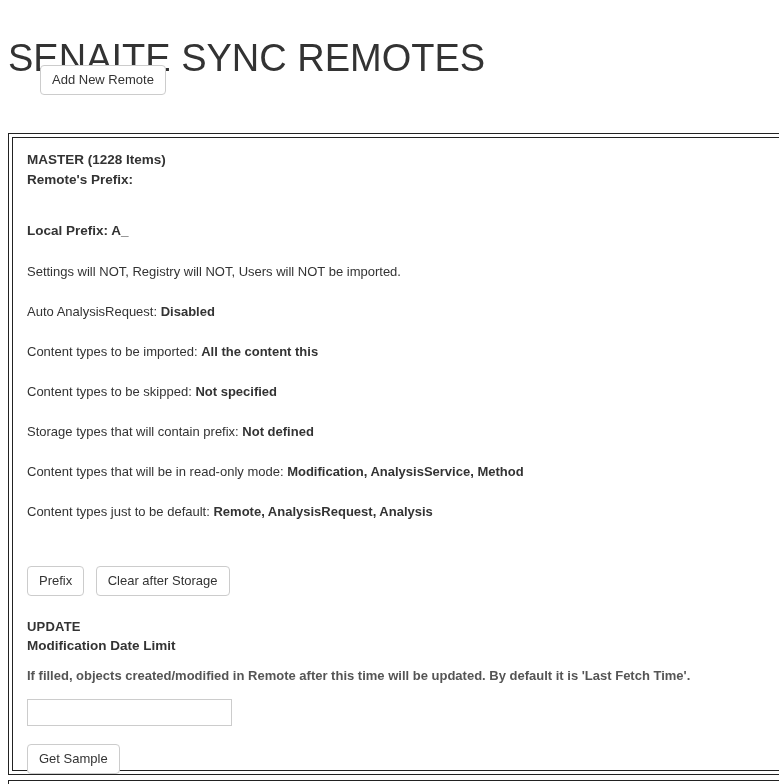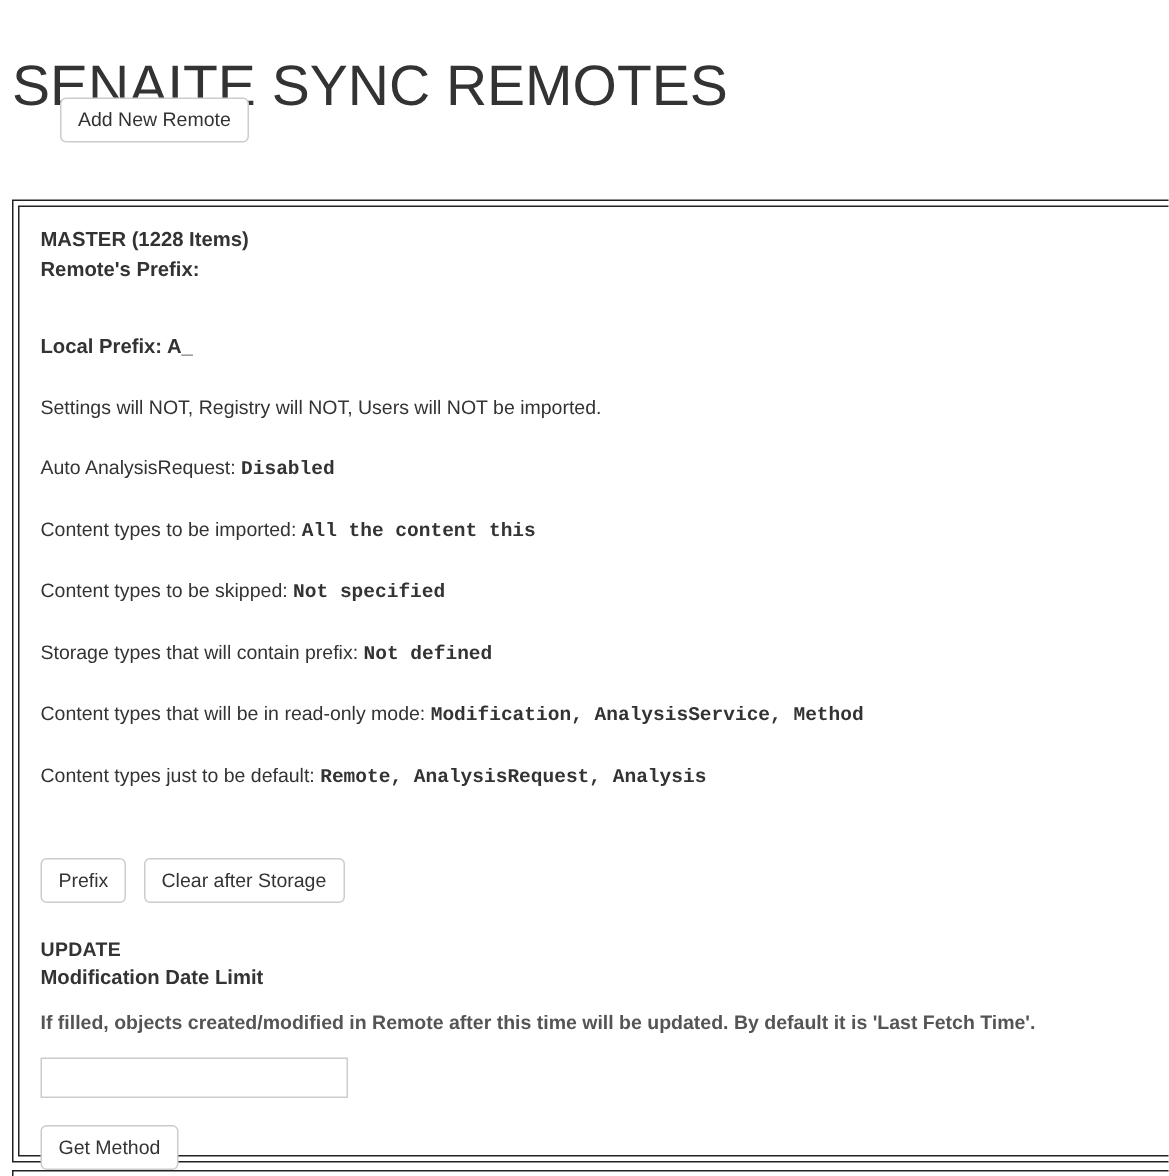--- a/index.html
+++ b/index.html
@@ -129,21 +129,20 @@
     font-size: 13px;
     font-weight: 400;
     line-height: 18px;
     color: #333333;
     margin: 0;
     padding-top: 22px;
     white-space: nowrap;
   }
   .info-line .val {
     font-weight: bold;
-    font-family: Liberation Mono, monospace;
   }
 
   .action-row {
     margin-top: 45px;
   }
   .action-row .btn + .btn {
     margin-left: 7px;
   }
 
   .update-heading {
@@ -244,21 +243,21 @@
 
         <div class="update-heading">UPDATE</div>
 
         <div class="update-subheading">Modification Date Limit</div>
 
         <div class="update-help">If filled, objects created/modified in Remote after this time will be updated. By default it is 'Last Fetch Time'.</div>
 
         <input type="text" class="date-input" value="" style="">
 
         <div class="get-updates-wrap">
-          <button type="button" class="btn">Get Method</button>
+          <button type="button" class="btn">Get Sample</button>
         </div>
 
       </div>
     </div>
   </div>
 
   <div class="storage-panel-next">
     
   </div>
 

